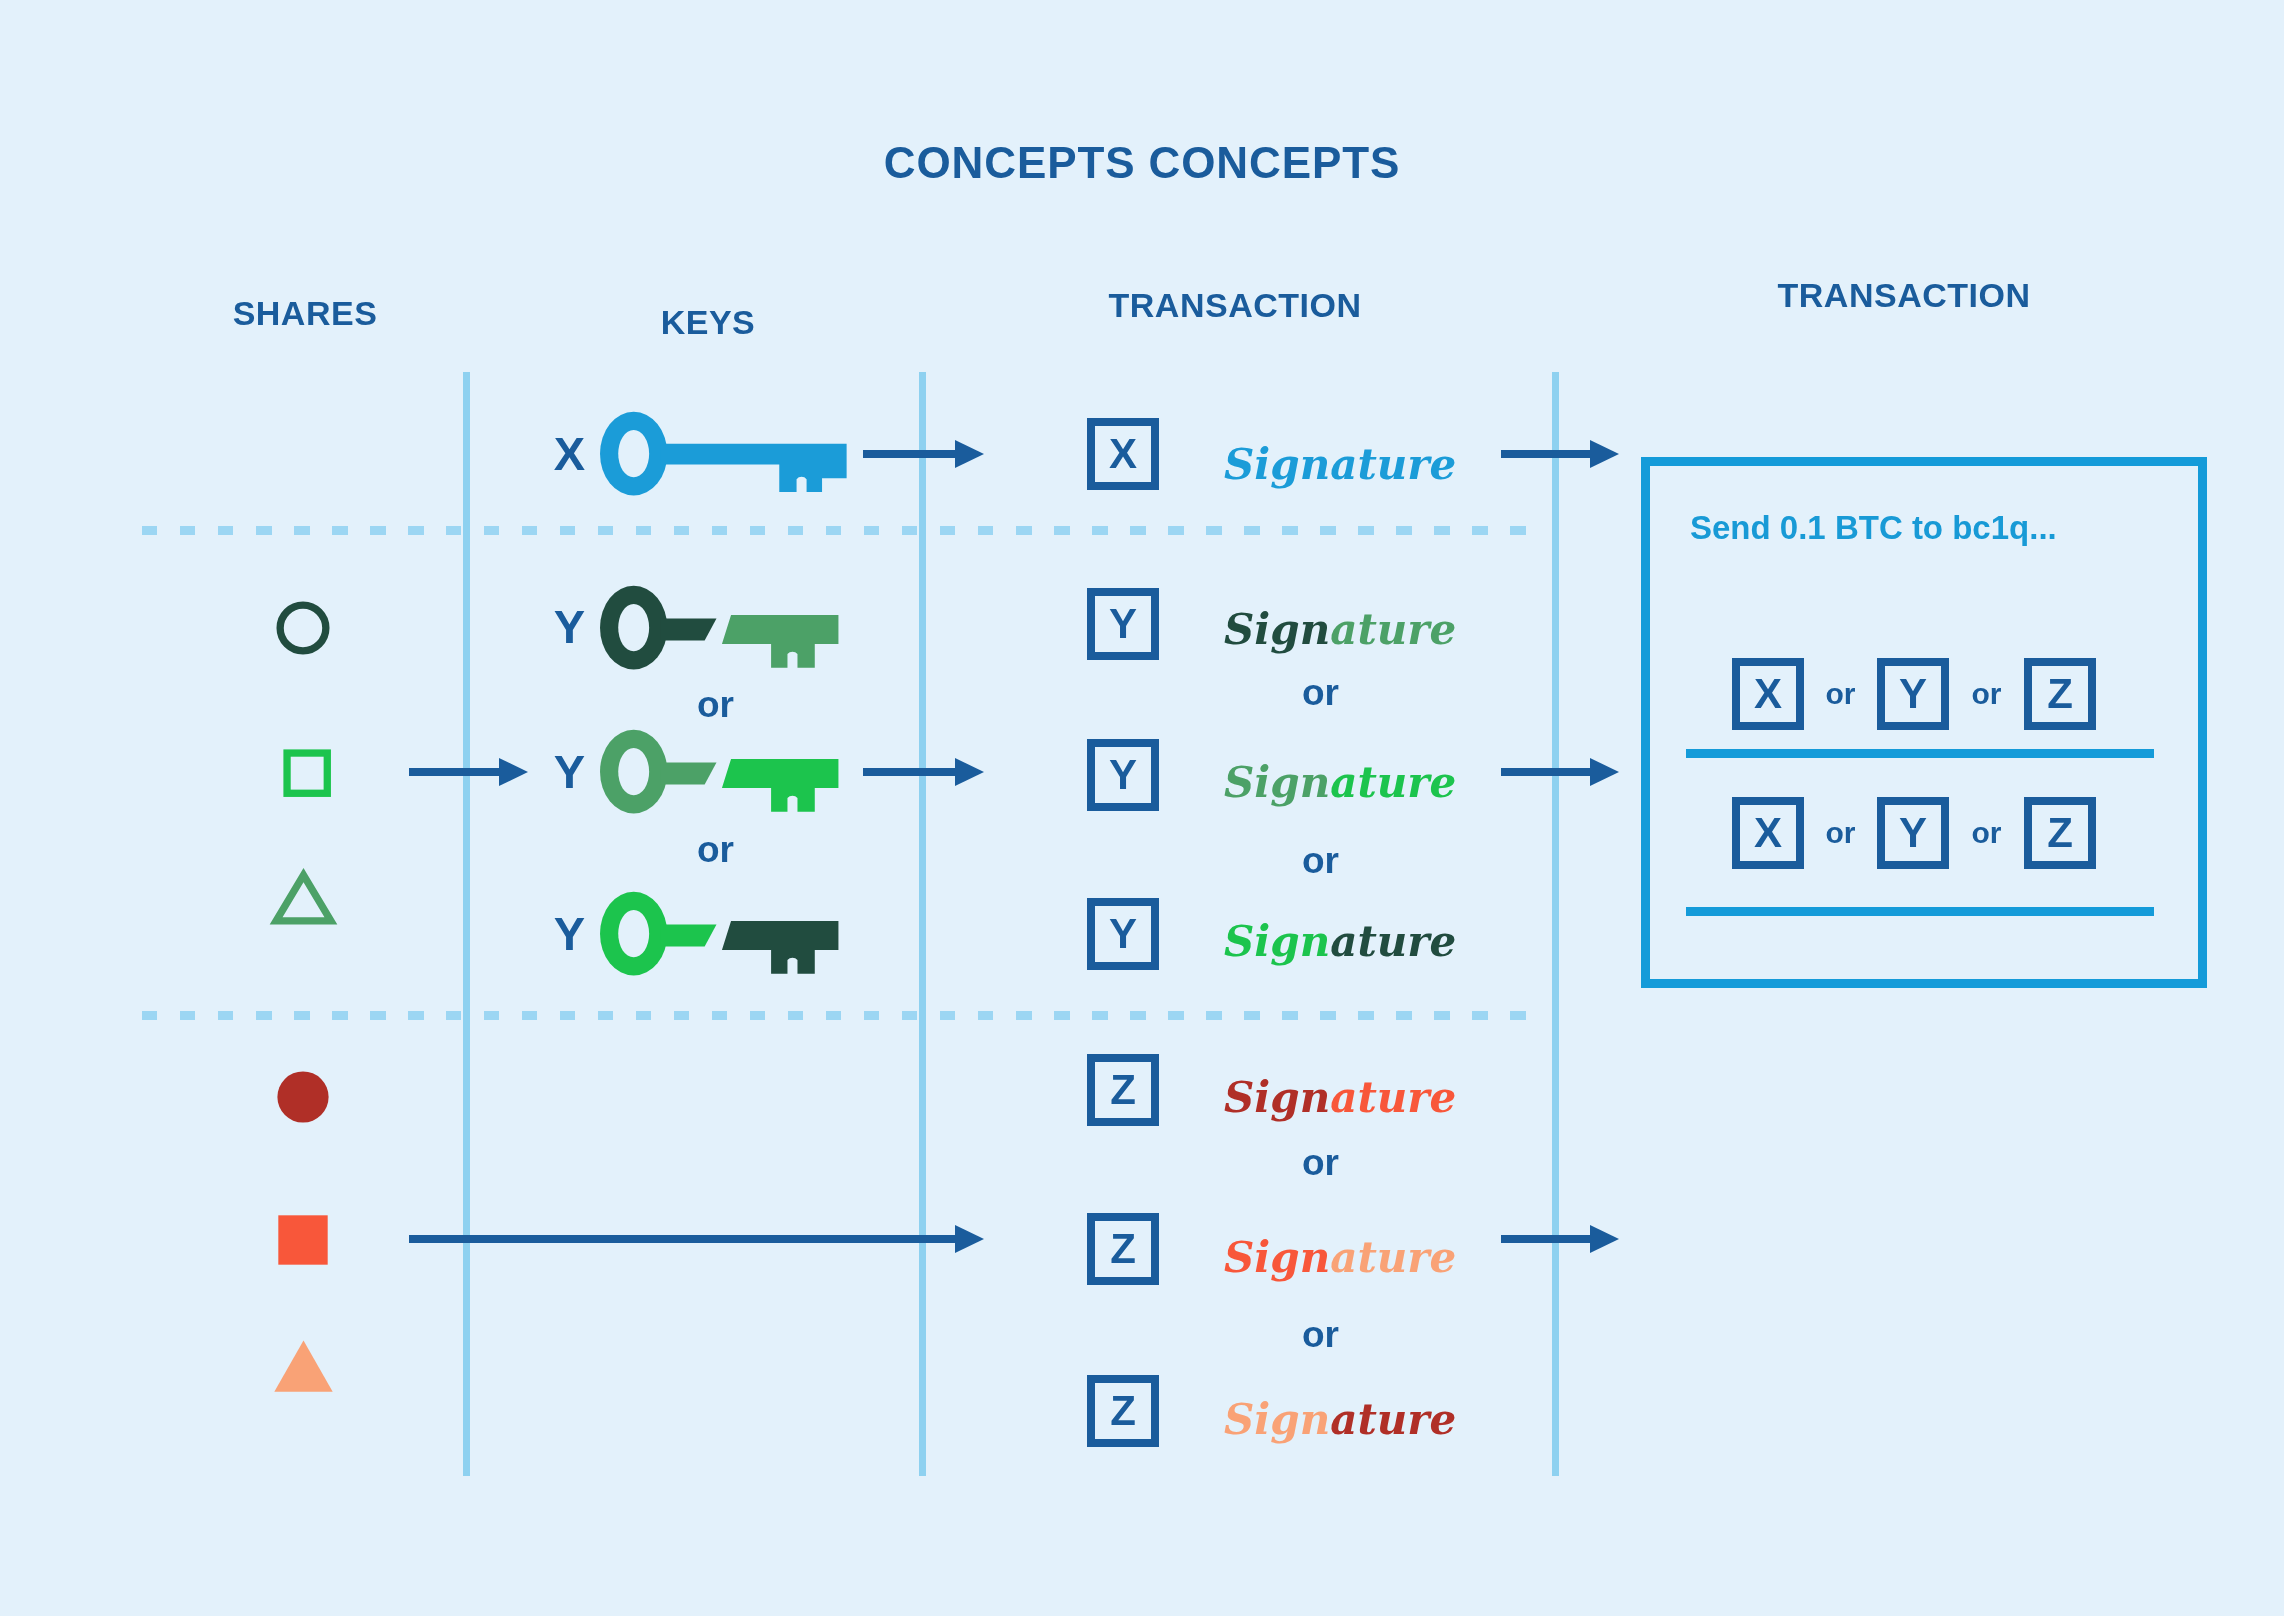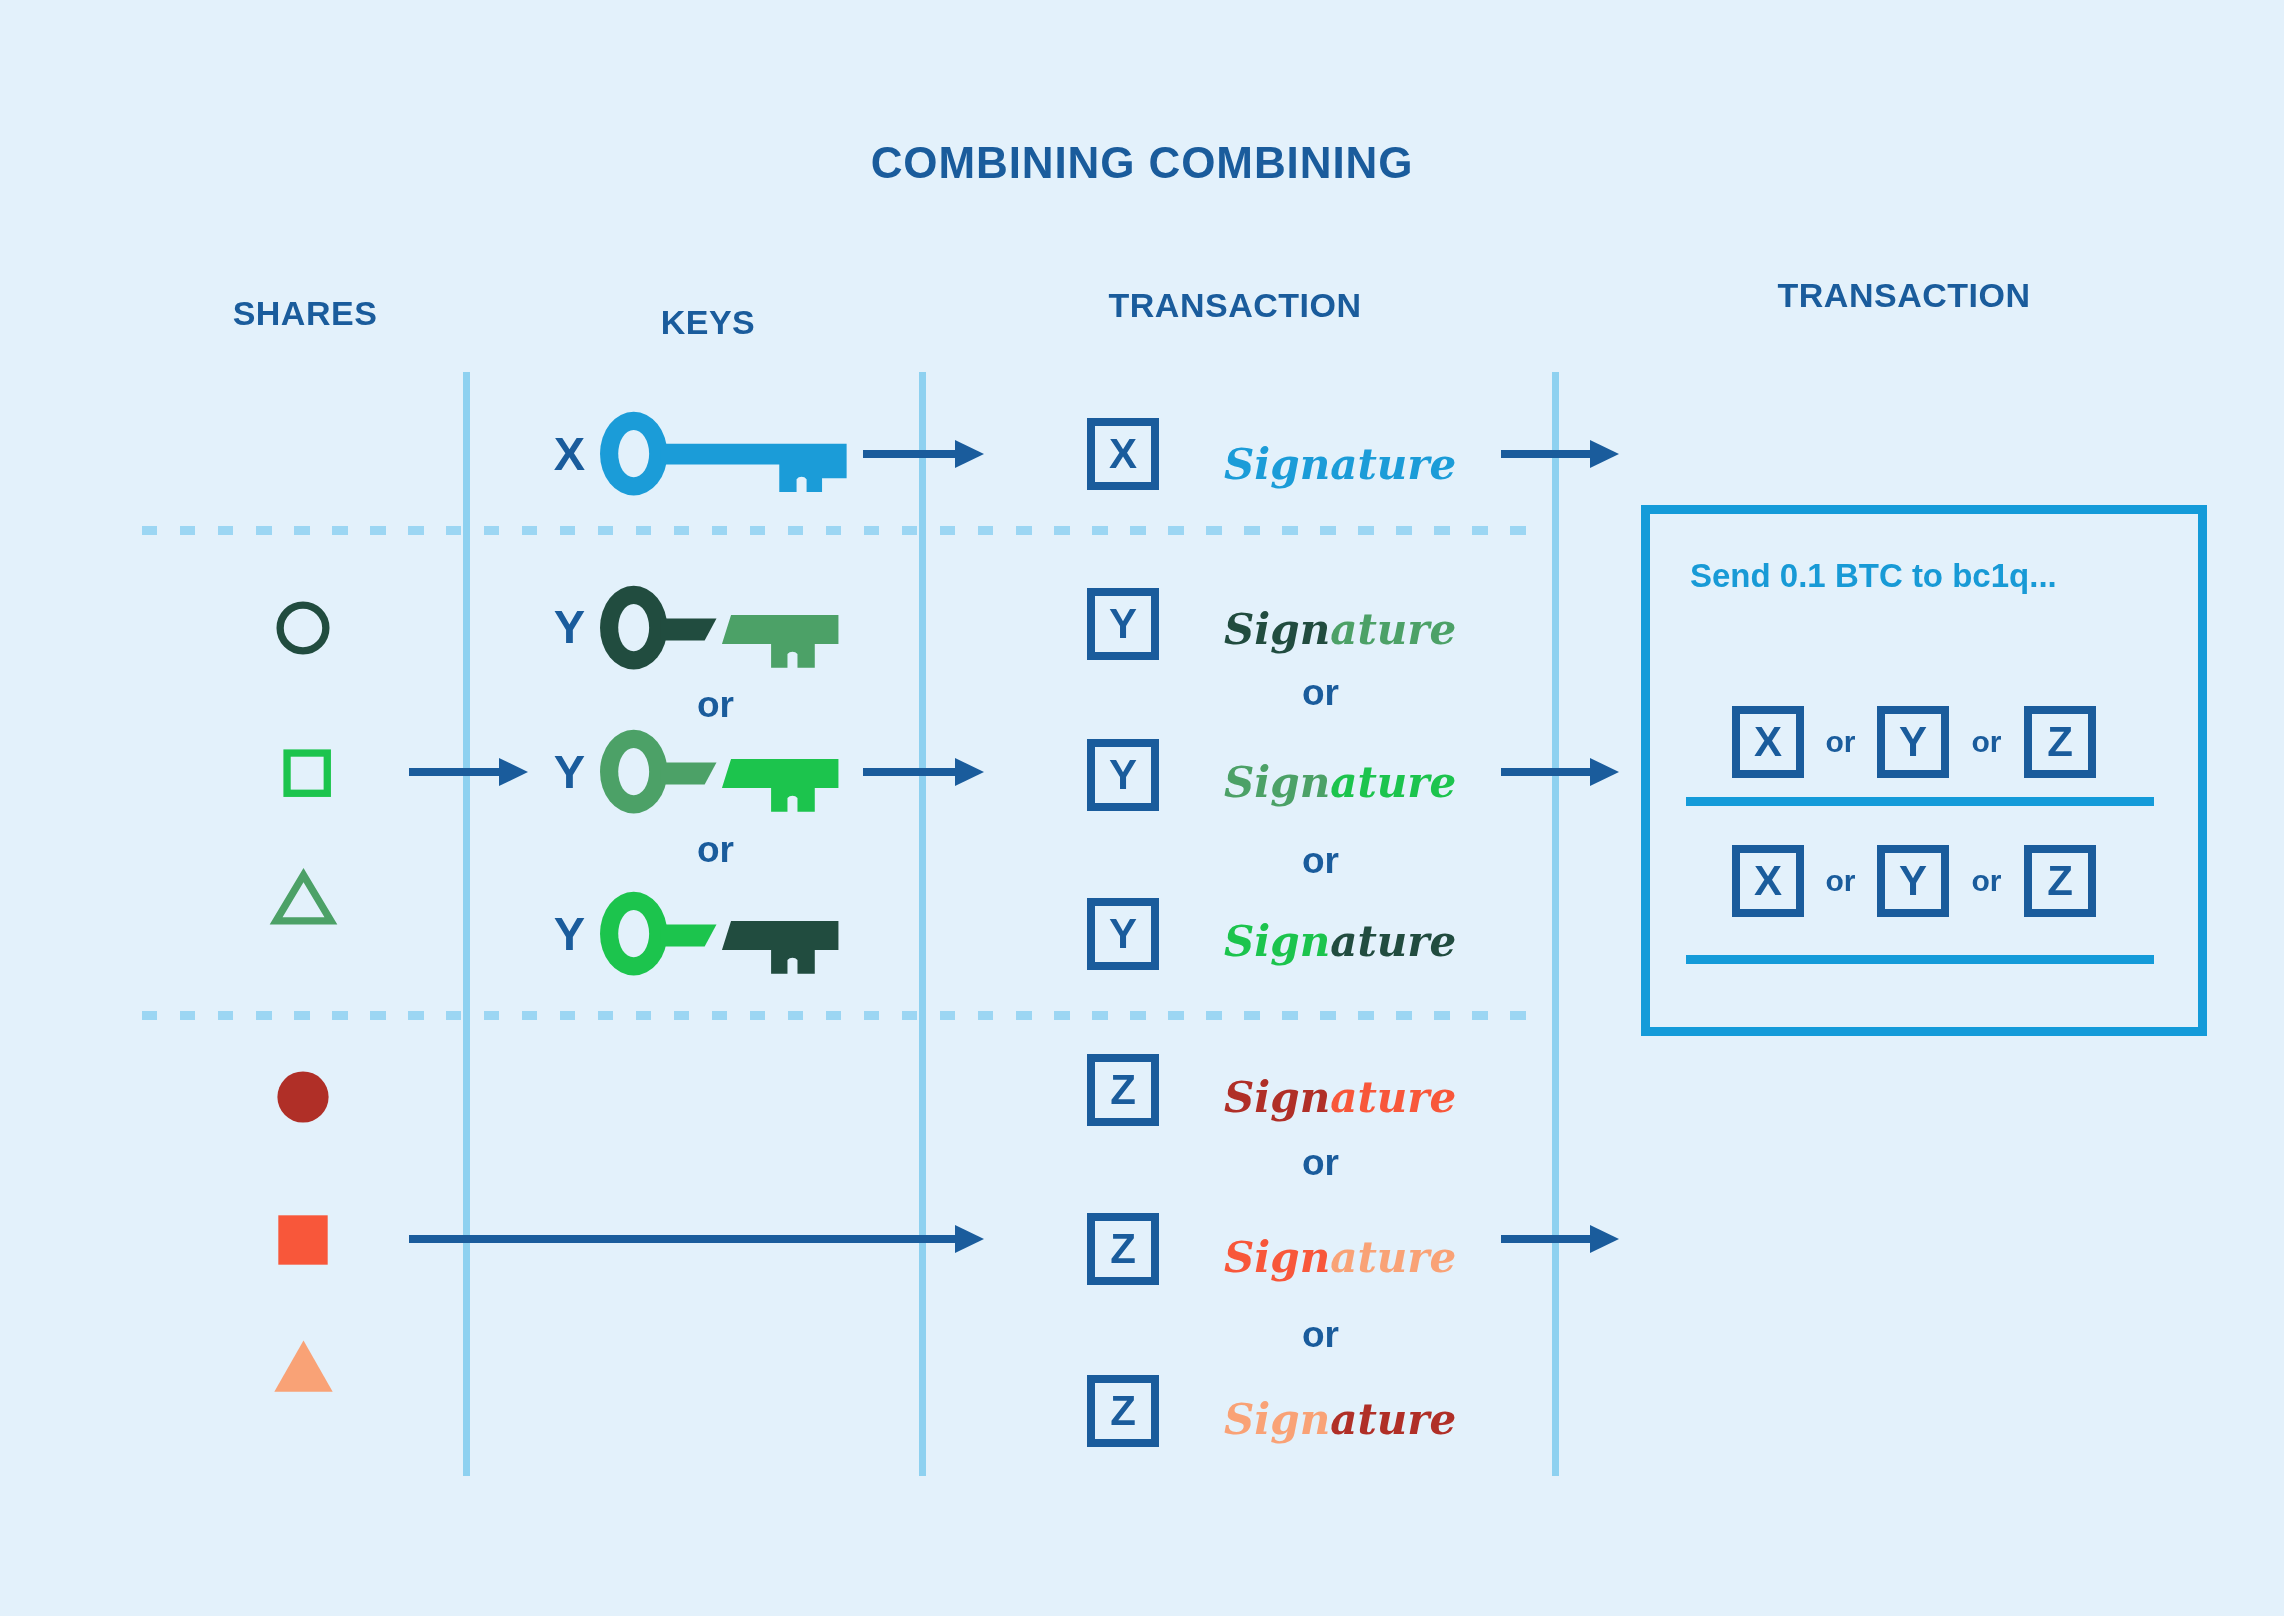--- a/index.html
+++ b/index.html
@@ -22,31 +22,31 @@
       width:91px;text-align:center;}
   .badge{width:56px;height:56px;border:8.2px solid var(--navy,#1A5C9C);
          display:flex;align-items:center;justify-content:center;
          font-weight:700;font-size:42px;color:var(--navy,#1A5C9C);}
   .sig-word{font-family:"DejaVu Serif",serif;font-style:italic;font-weight:700;
             font-size:42px;line-height:64px;white-space:nowrap;}
   .arrow{height:8.2px;background:var(--navy,#1A5C9C);}
   .arrow::after{content:"";position:absolute;right:-29px;top:50%;transform:translateY(-50%);
     border-left:29px solid var(--navy,#1A5C9C);
     border-top:14.6px solid transparent;border-bottom:14.6px solid transparent;}
-  .panel{width:566px;height:531px;border:9.1px solid var(--panel_border,#149BD9);box-sizing:border-box;margin-top:48px;}
+  .panel{width:566px;height:531px;border:9.1px solid var(--panel_border,#149BD9);box-sizing:border-box;}
   .panel-line{font-weight:700;font-size:33px;line-height:40px;color:var(--bright_blue,#189AD6);white-space:nowrap;}
   .tx-or{font-weight:700;font-size:30px;line-height:40px;color:var(--navy,#1A5C9C);
          width:73px;text-align:center;}
   .divider{height:9.1px;width:468px;background:var(--panel_border,#149BD9);}
   svg{display:block;}
 </style>
 </head>
 <body>
 
-<div class="abs title" style="top:137px;left:0;">COMBINING COMBINING</div>
+<div class="abs title" style="top:137px;left:0;">CONCEPTS CONCEPTS</div>
 
 <div class="abs hdr" style="left:168px;top:293px;">SHARES</div>
 <div class="abs hdr" style="left:571px;top:302px;">KEYS</div>
 <div class="abs hdr" style="left:1098px;top:285px;">TRANSACTION</div>
 <div class="abs hdr" style="left:1767px;top:275px;">TRANSACTION</div>
 
 <div class="abs vline" style="left:463px;"></div>
 <div class="abs vline" style="left:919px;"></div>
 <div class="abs vline" style="left:1552px;"></div>
 

